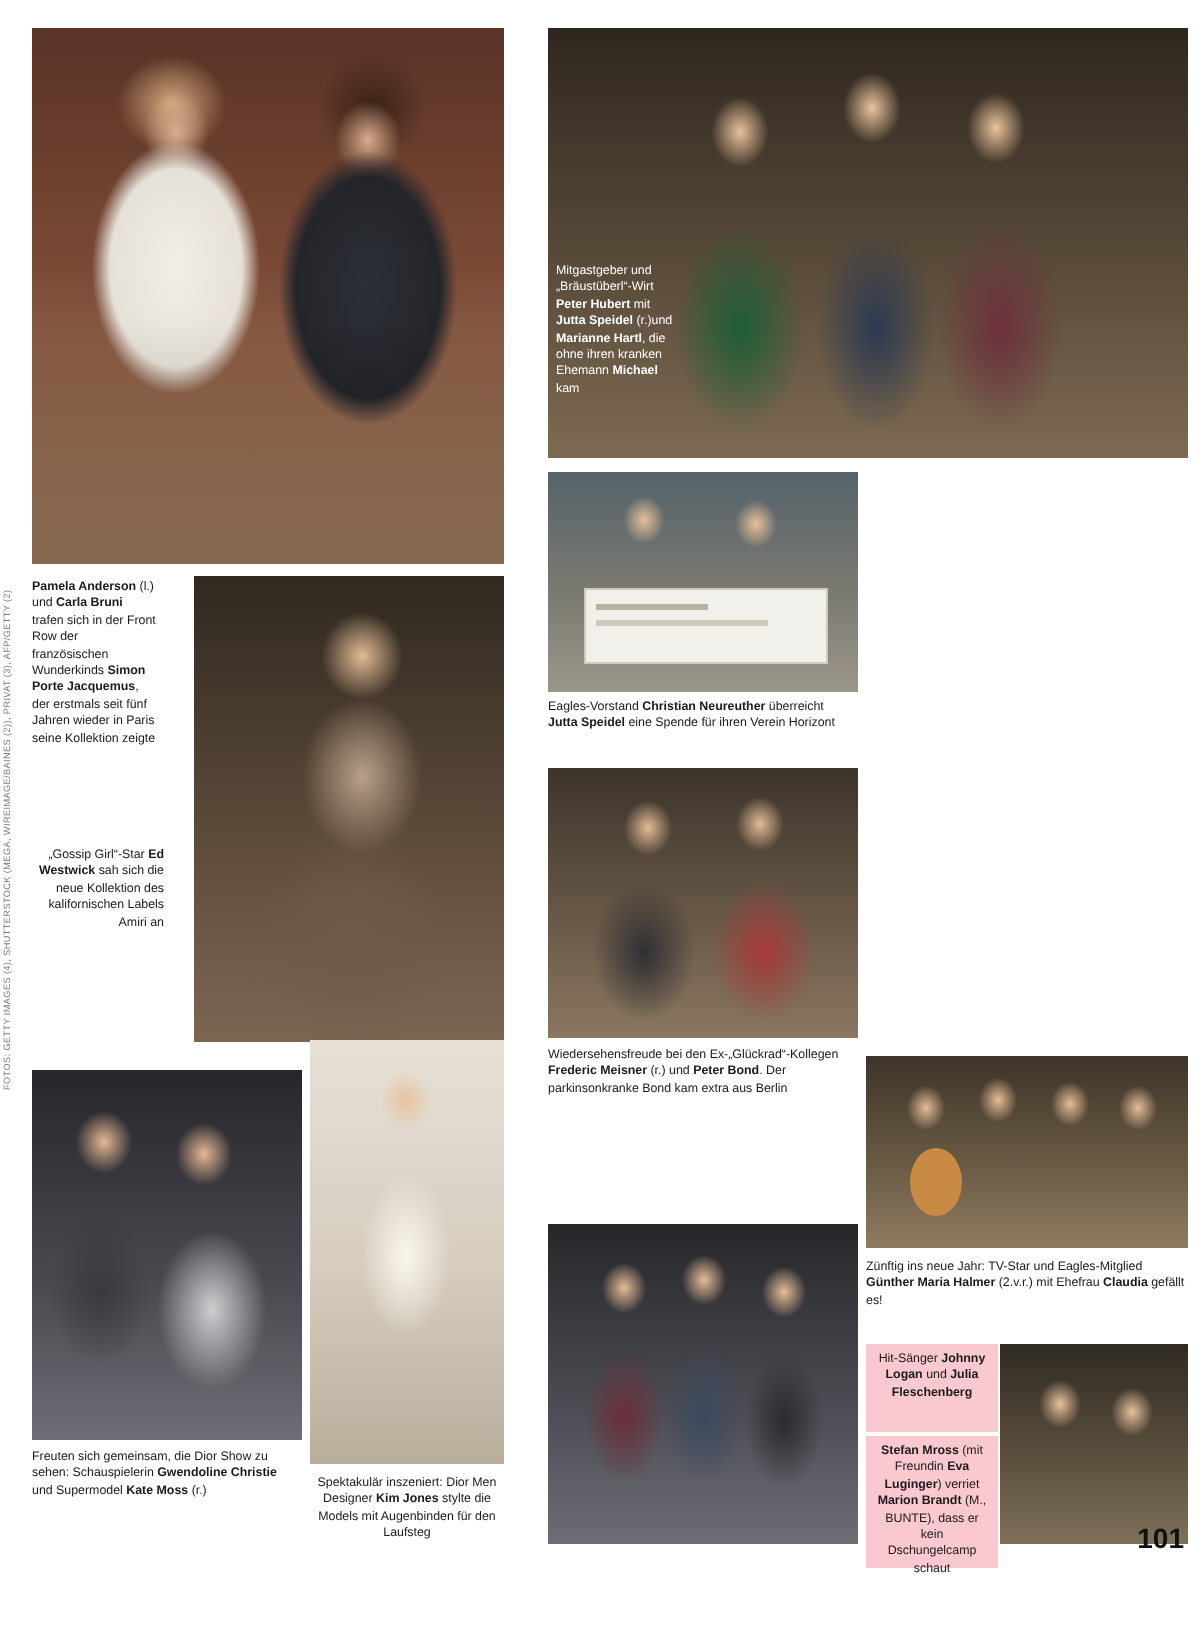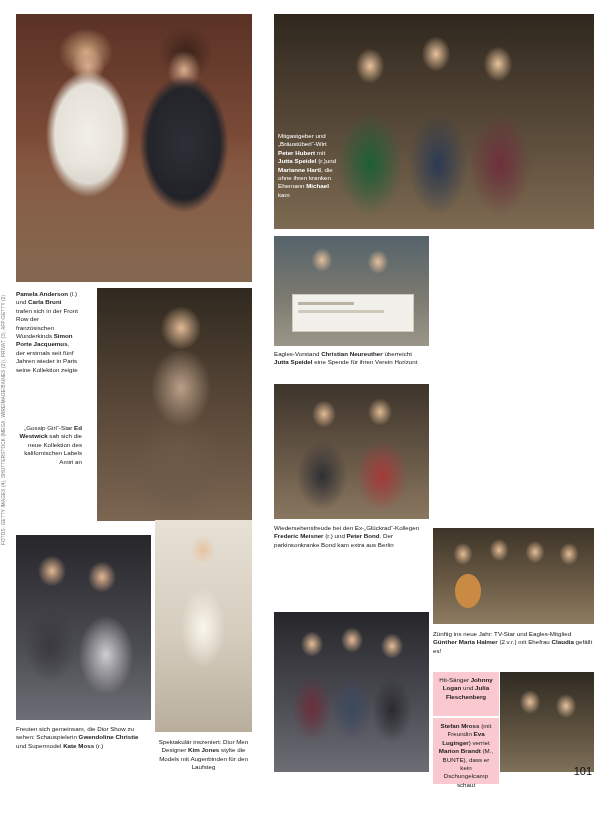--- a/index.html
+++ b/index.html
@@ -25,21 +25,21 @@
   
   .credit{
     position:absolute;left:1px;top:545px;width:210px;
     transform:rotate(-90deg);transform-origin:0 0;
     font-size:4.6px;letter-spacing:.2px;color:#7a7a7a;white-space:nowrap;
   }
 
   
   .rightcol{position:absolute;left:268px;top:0;width:332px;height:813px;background:#fff;}
 
-  .pagenum{position:absolute;right:8px;bottom:36px;font-size:11px;font-weight:normal;color:#111;}
+  .pagenum{position:absolute;right:8px;bottom:36px;font-size:14px;font-weight:bold;color:#111;}
 
   .pinkbox{position:absolute;background:#f9c9cf;}
   .pinkbox .cap{position:static;display:block;}
   .bar{position:absolute;}
 </style>
 </head>
 <body>
 
 <div class="page">
 

